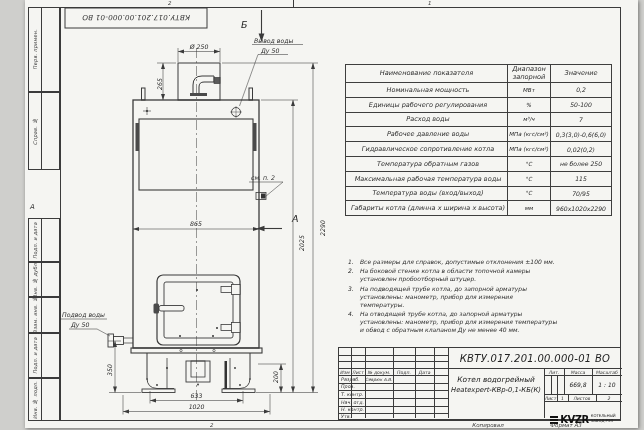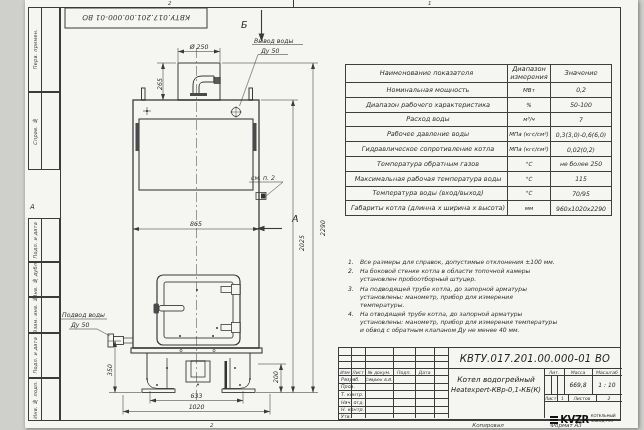--- a/index.html
+++ b/index.html
@@ -270,31 +270,31 @@
     </g>
   </svg>
 
   <div class="spec">
     <table>
       <tbody>
           <tr class="hdr">
         <th>Наименование показателя</th>
         <th>
           <div>Диапазон</div>
-          <div>измерения</div>
+          <div>запорной</div>
         </th>
         <th>Значение</th>
       </tr>
       <tr>
             <td class="name">Номинальная мощность</td>
             <td class="units">МВт</td>
             <td class="val">0,2</td>
           </tr>
       <tr>
-            <td class="name">Диапазон рабочего характеристика</td>
+            <td class="name">Единицы рабочего регулирования</td>
             <td class="units">%</td>
             <td class="val">50-100</td>
           </tr>
       <tr>
             <td class="name">Расход воды</td>
             <td class="units">м³/ч</td>
             <td class="val">7</td>
           </tr>
       <tr>
             <td class="name">Рабочее давление воды</td>

